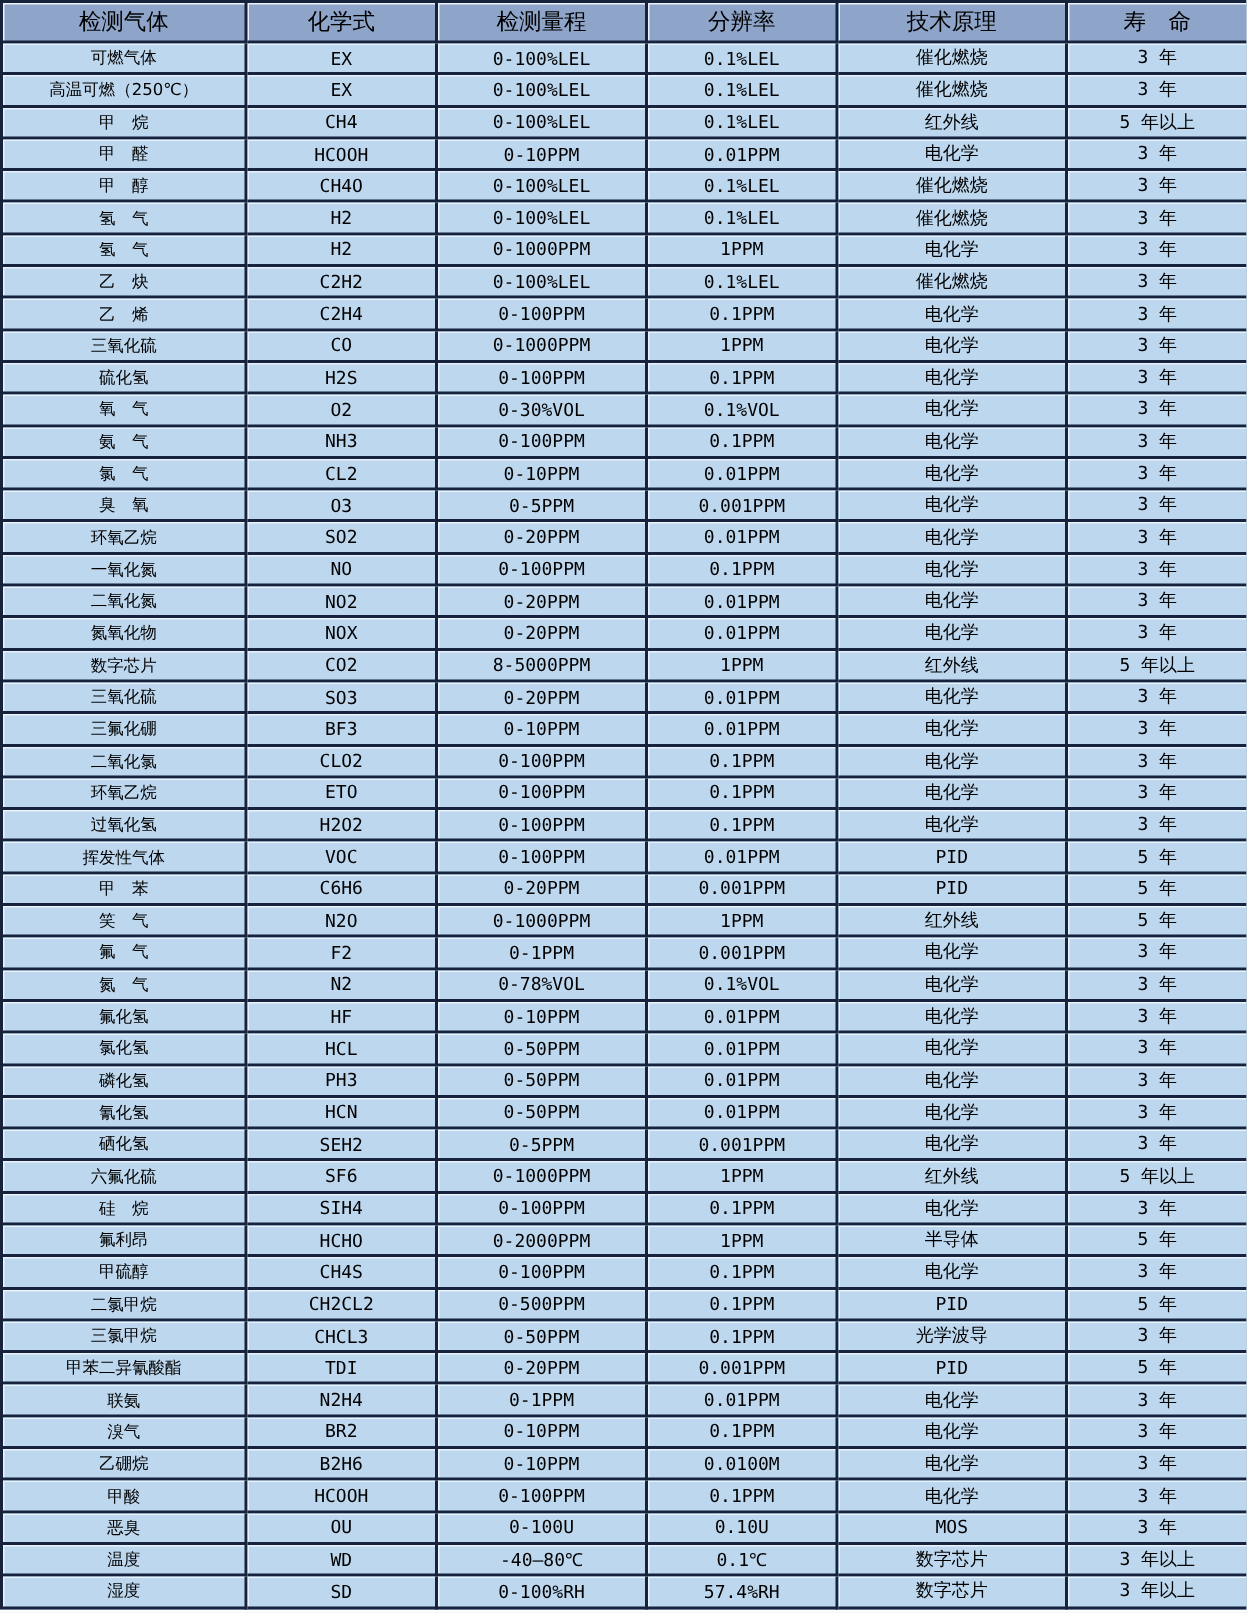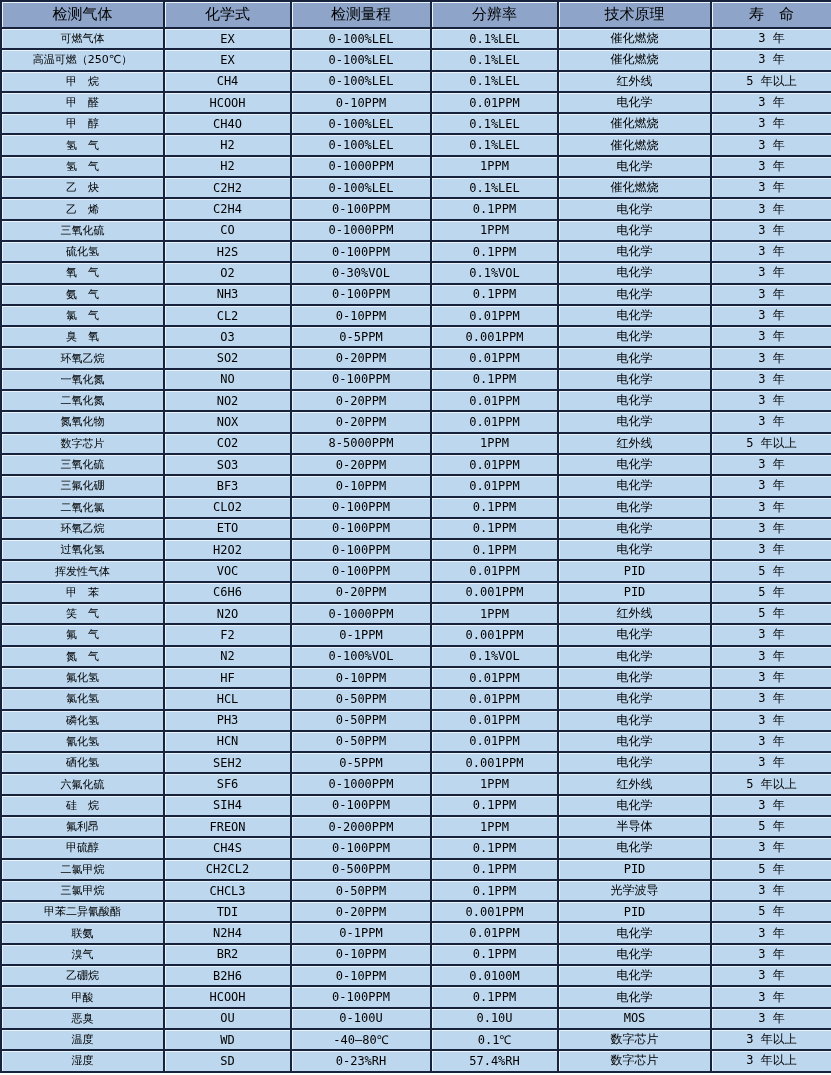--- a/index.html
+++ b/index.html
@@ -303,21 +303,21 @@
           <td>氟　气</td>
           <td>F2</td>
           <td>0-1PPM</td>
           <td>0.001PPM</td>
           <td>电化学</td>
           <td>3 年</td>
         </tr>
         <tr>
           <td>氮　气</td>
           <td>N2</td>
-          <td>0-100%VOL</td>
+          <td>0-78%VOL</td>
           <td>0.1%VOL</td>
           <td>电化学</td>
           <td>3 年</td>
         </tr>
         <tr>
           <td>氟化氢</td>
           <td>HF</td>
           <td>0-10PPM</td>
           <td>0.01PPM</td>
           <td>电化学</td>
@@ -366,21 +366,21 @@
         <tr>
           <td>硅　烷</td>
           <td>SIH4</td>
           <td>0-100PPM</td>
           <td>0.1PPM</td>
           <td>电化学</td>
           <td>3 年</td>
         </tr>
         <tr>
           <td>氟利昂</td>
-          <td>FREON</td>
+          <td>HCHO</td>
           <td>0-2000PPM</td>
           <td>1PPM</td>
           <td>半导体</td>
           <td>5 年</td>
         </tr>
         <tr>
           <td>甲硫醇</td>
           <td>CH4S</td>
           <td>0-100PPM</td>
           <td>0.1PPM</td>
@@ -455,20 +455,20 @@
           <td>温度</td>
           <td>WD</td>
           <td>-40—80℃</td>
           <td>0.1℃</td>
           <td>数字芯片</td>
           <td>3 年以上</td>
         </tr>
         <tr>
           <td>湿度</td>
           <td>SD</td>
-          <td>0-23%RH</td>
+          <td>0-100%RH</td>
           <td>57.4%RH</td>
           <td>数字芯片</td>
           <td>3 年以上</td>
         </tr>
       </tbody>
   </table>
 </div>
 
 </body></html>

